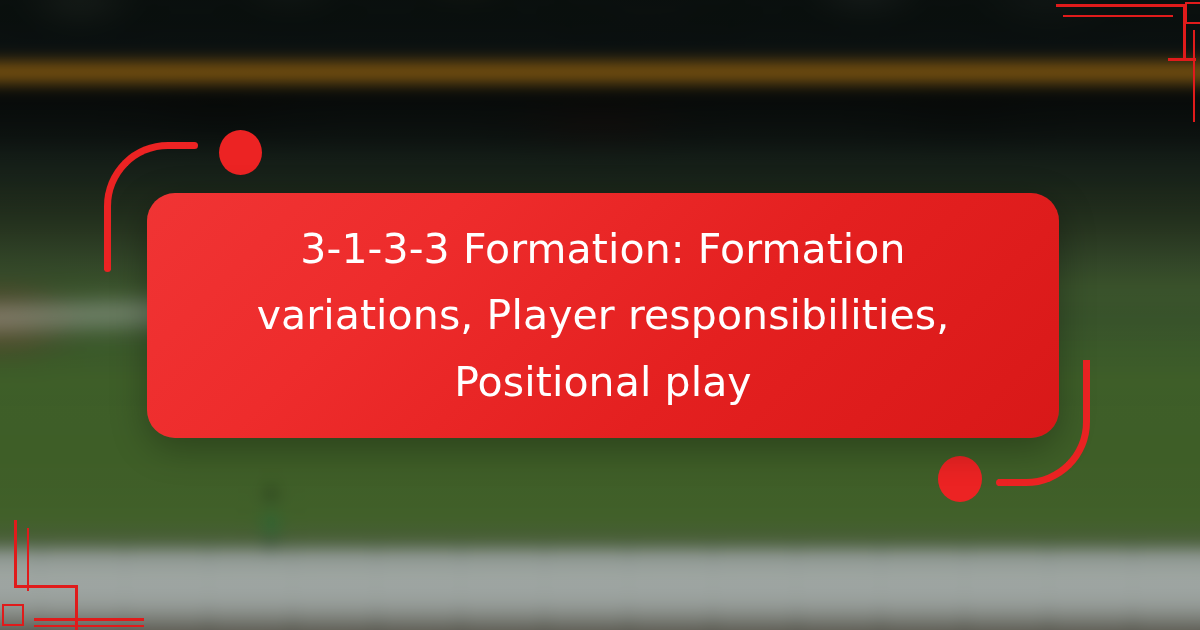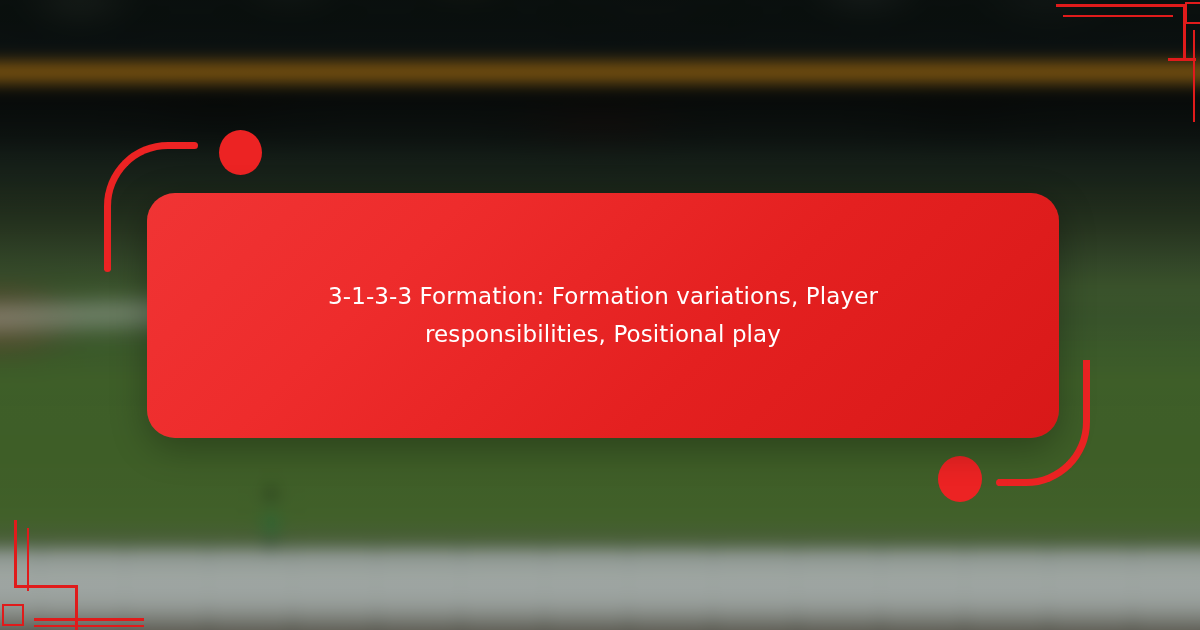--- a/index.html
+++ b/index.html
@@ -189,21 +189,21 @@
     background:linear-gradient(135deg, #f03434 0%, #ee2c2c 28%, #e42020 62%, #d81818 100%);
     box-shadow:0 10px 36px rgba(0,0,0,.30);
     display:flex;
     align-items:center;
     justify-content:center;
     padding:22px 56px;
   }
 
   .card-title {
     font-family:"DejaVu Sans", sans-serif;
-    font-size:23px;
+    font-size:41px;
     font-weight:400;
     line-height:1.62;
     color:#ffffff;
     text-align:center;
     letter-spacing:.1px;
     max-width:700px;
   }
 </style>
 </head>
 <body>

